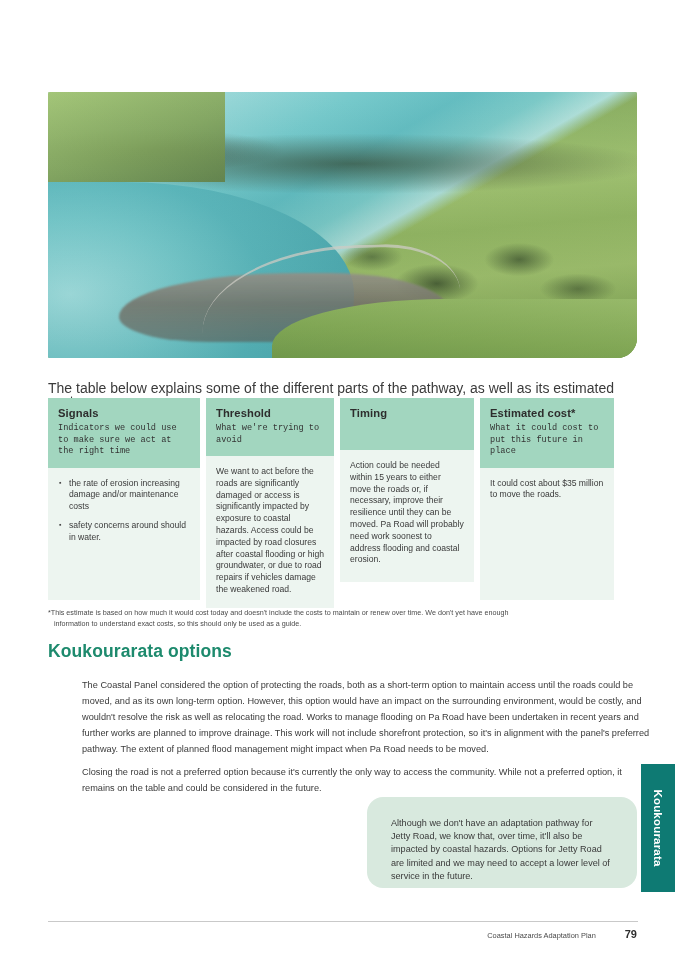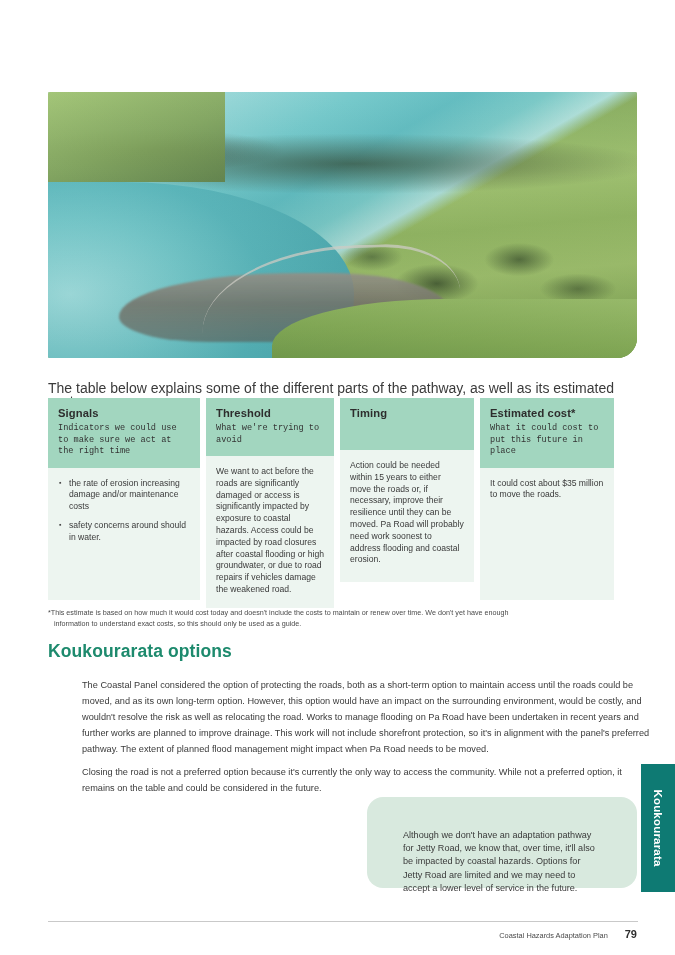--- a/index.html
+++ b/index.html
@@ -219,21 +219,21 @@
     left: 367px;
     top: 797px;
     width: 270px;
     height: 91px;
     background: #d8e9de;
     border-radius: 16px;
     box-sizing: border-box;
     padding: 16px 22px 14px 20px;
   }
   .callout p {
-    margin: 16px;
+    margin: 4px;
     font-size: 9.1px;
     line-height: 13.2px;
     color: #3a3a3a;
   }
 
   
   .side-tab {
     position: absolute;
     left: 641px;
     top: 764px;
@@ -261,21 +261,21 @@
     width: 590px;
     height: 1px;
     background: #c9c9c9;
   }
   .footer {
     position: absolute;
     right: 38px;
     top: 928px;
     display: flex;
     align-items: baseline;
-    gap: 17px;
+    gap: 29px;
   }
   .footer-title {
     font-size: 7.4px;
     color: #4a4a4a;
   }
   .footer-page {
     font-size: 11px;
     font-weight: bold;
     color: #2d2d2d;
     text-align: center;

